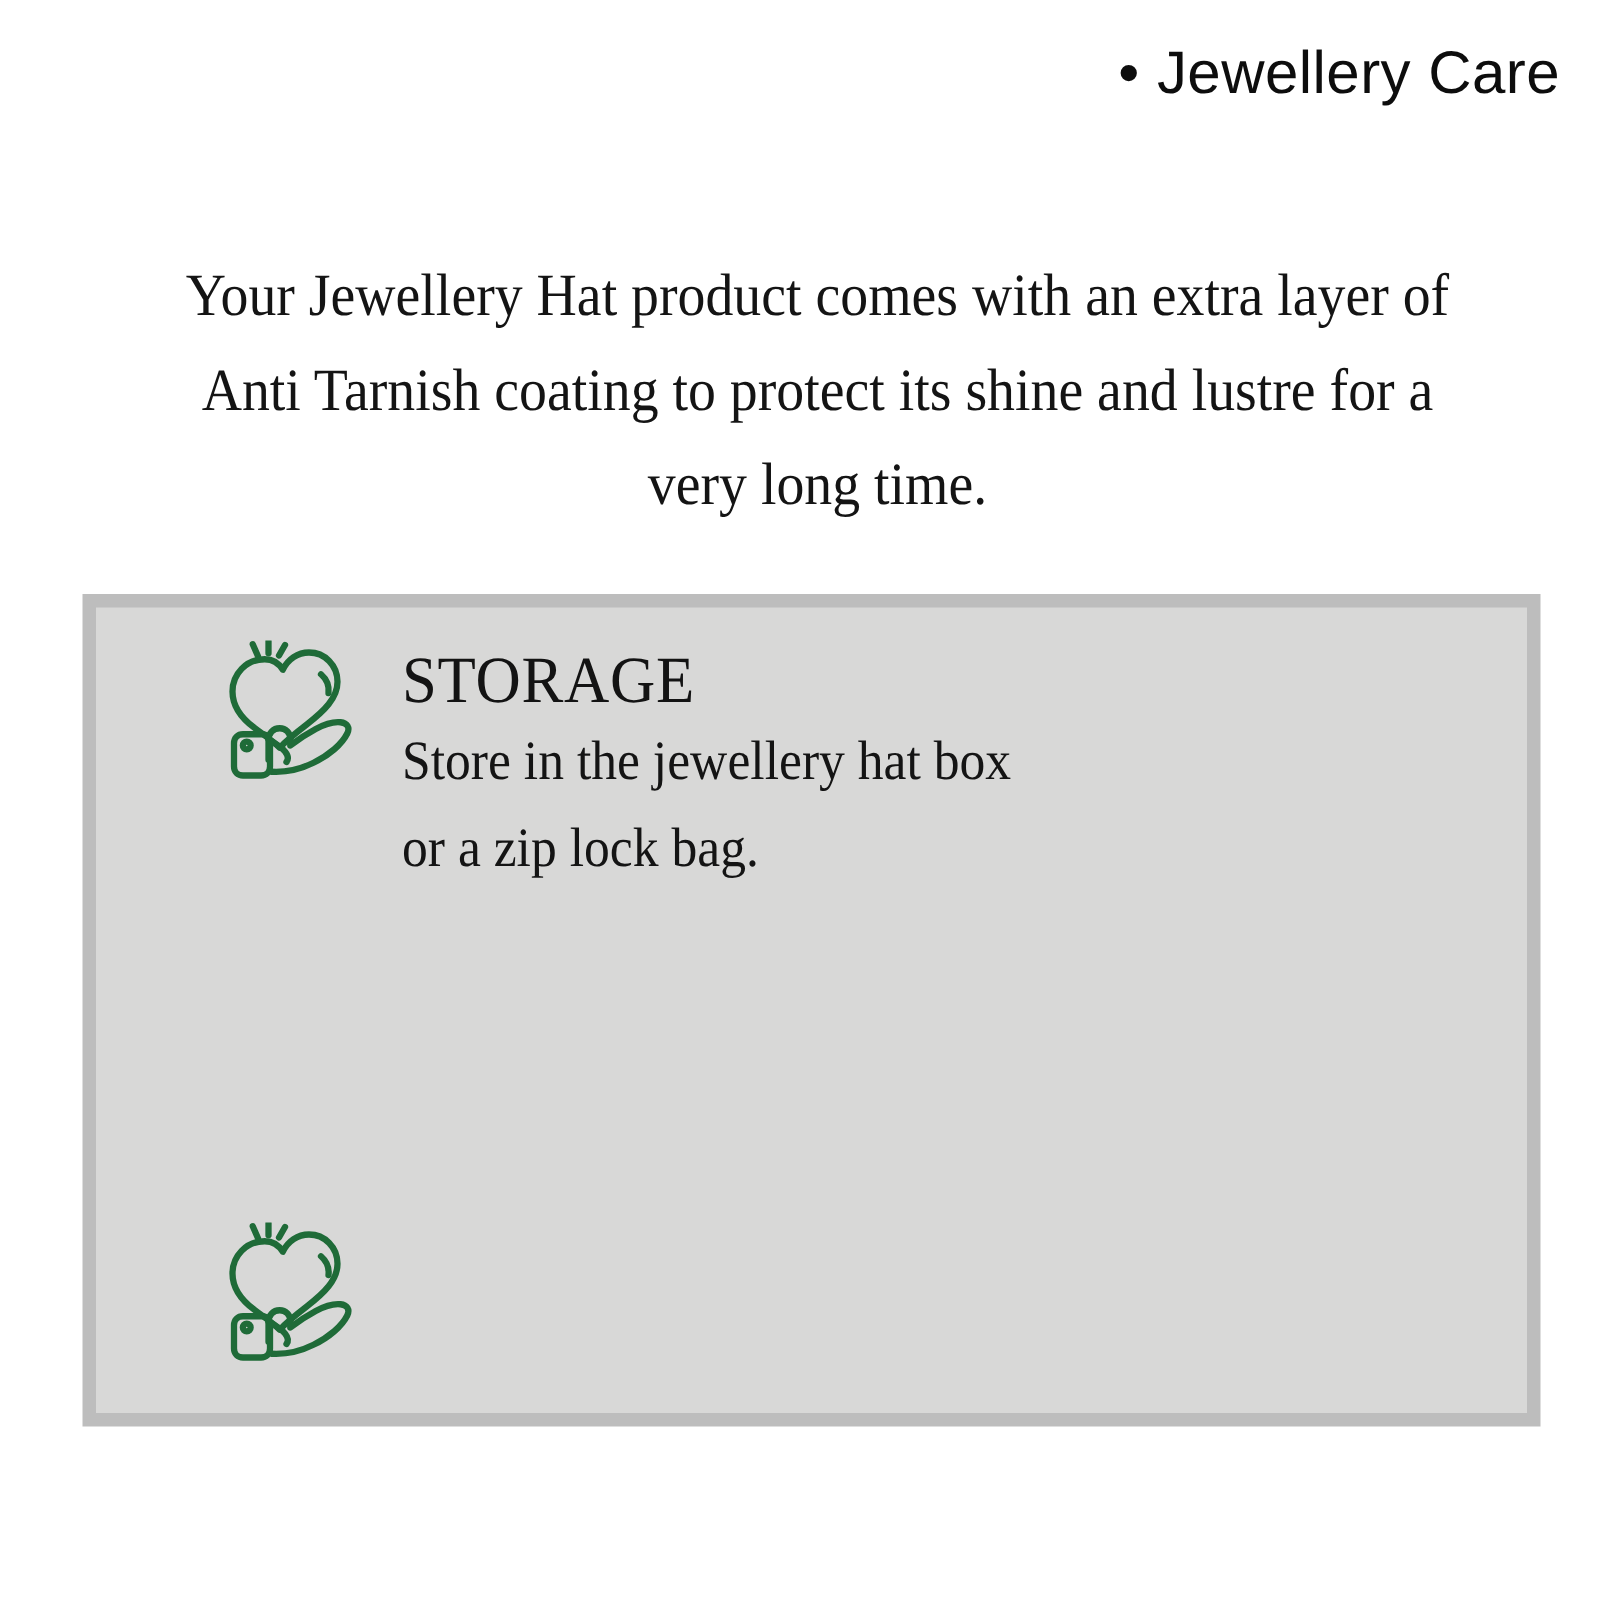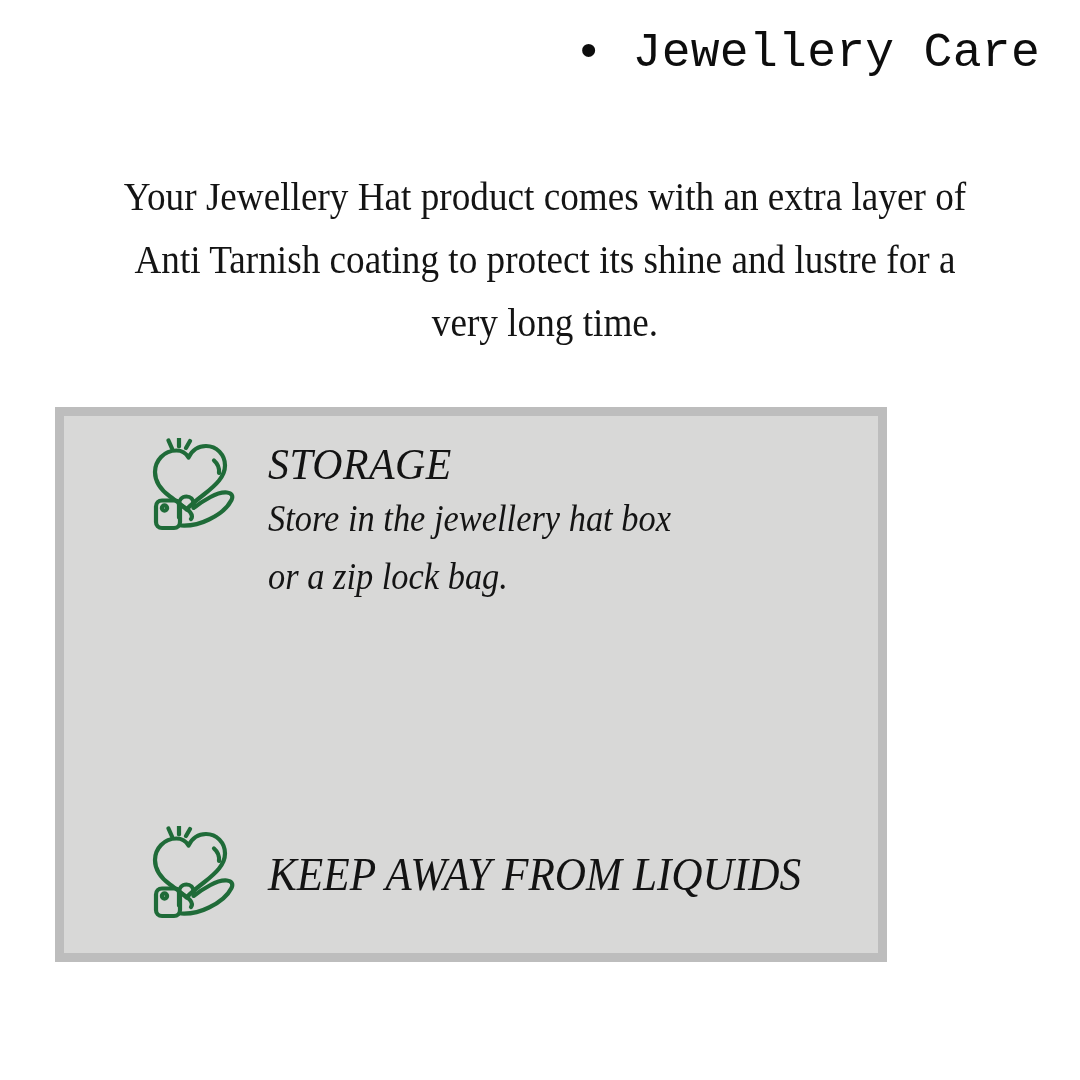--- a/index.html
+++ b/index.html
@@ -29,22 +29,22 @@
   .title-row {
     position: absolute;
     top: 28px;
     left: 0;
     right: 40px;
     text-align: right;
   }
 
   .title {
     display: inline-block;
-    font-family: Liberation Mono, monospace;
-    font-size: 48px;
+    font-family: Liberation Sans, sans-serif;
+    font-size: 40px;
     font-weight: 400;
     line-height: 1.05;
     letter-spacing: 0.3px;
     color: #0d0d0d;
     white-space: nowrap;
   }
 
   
   .intro {
     position: absolute;
@@ -58,26 +58,25 @@
     line-height: 63px;
     color: #141414;
     transform: scaleX(0.93);
     transform-origin: 50% 0;
   }
 
   
   .panel {
     position: absolute;
     left: 55px;
-    top: 407px;
-    width: 832px;
+    top: 396px;
+    width: 972px;
     height: 555px;
     background: #bdbdbd;
     padding: 9px;
-    font-style: italic;
   }
 
   .panel-inner {
     width: 100%;
     height: 100%;
     background: #d8d8d7;
     position: relative;
   }
 
   .care-item {
@@ -207,21 +206,18 @@
                      C85.5 55 87.5 58 85.5 62 C82 69 73.5 76.5 63 81.5
                      C54 86 44 88 35 87.5"></path>
             <path d="M33 66 C36.5 68 41 70.5 44 74 C46 76.5 46.5 79 45 81"></path>
             <path d="M10 68.5 C10 65 12.5 62.5 16 62.5 L29 62.5
                      C32 62.5 34 65 34 68 L34 84
                      C34 87.5 31.5 90 28 90 L16 90
                      C12.5 90 10 87.5 10 84 Z"></path>
             <circle cx="18.5" cy="70" r="2.6"></circle>
           </svg>
         </div>
-        <div class="item-text">
-          <div class="item-heading wide">KEEP AWAY FROM LIQUIDS</div>
-        </div>
       </div>
 
     </div>
   </div>
 
 </div>
 
 </body></html>

